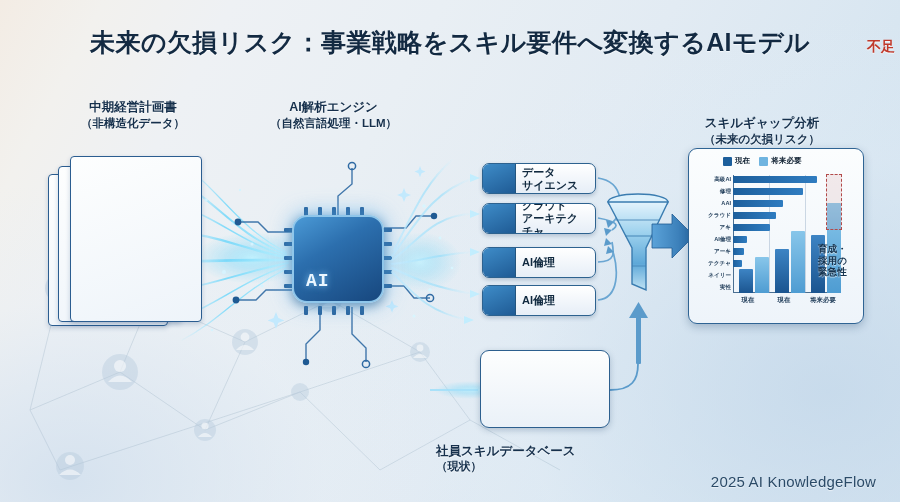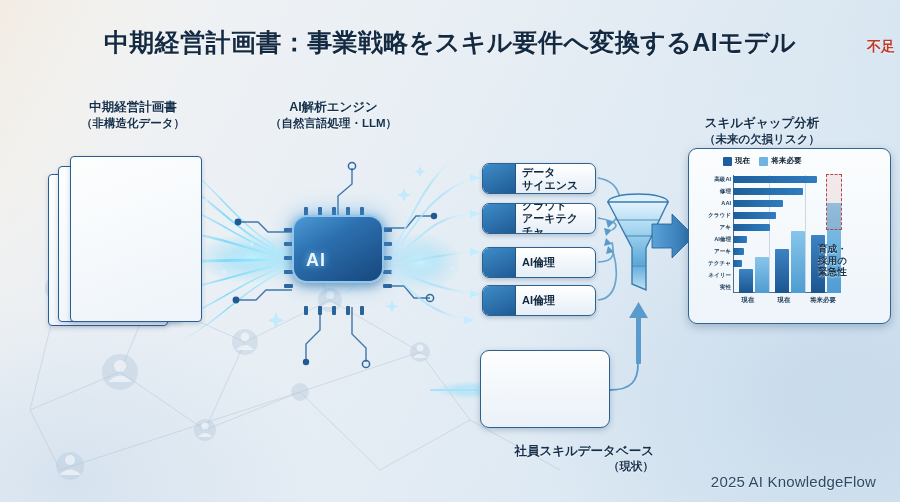--- a/index.html
+++ b/index.html
@@ -47,25 +47,26 @@
     position: absolute; background: linear-gradient(160deg,#fdfefe 0%,#eef4fa 100%);
     border: 1.6px solid #2b5d90; border-radius: 4px;
     box-shadow: 0 2px 5px rgba(30,70,115,0.22);
   }
   #sheet3 { left: 0px;  top: 22px;  width: 120px; height: 152px; }
   #sheet2 { left: 10px; top: 14px;  width: 124px; height: 156px; }
   #sheet1 { left: 22px; top: 4px;   width: 132px; height: 166px; }
 
   
   #chip {
-    position: absolute; left: 292px; top: 215px; width: 92px; height: 68px;
+    position: absolute; left: 292px; top: 215px; width: 92px; height: 88px;
     border-radius: 15px;
     background: linear-gradient(150deg,#4b9ad6 0%,#2c6fae 38%,#17477e 100%);
     border: 2px solid #8fc6ea;
     box-shadow: 0 0 22px rgba(90,175,235,0.75), 0 3px 10px rgba(12,45,85,0.45);
+    font-family: Liberation Mono, monospace;
   }
   #chip .chiplabel {
     position: absolute; left: 12px; bottom: 10px;
     color: #eaf6ff; font-size: 18px; font-weight: 700; letter-spacing: 1px;
     text-shadow: 0 0 7px rgba(140,210,255,0.9);
   }
 
   
   .skillcard {
     position: absolute; left: 482px; width: 114px; height: 31px;
@@ -92,30 +93,30 @@
   #sk3 { top: 285px; }
 
   
   #empdb {
     position: absolute; left: 480px; top: 350px; width: 130px; height: 78px;
     background: linear-gradient(180deg,#fdfefe 0%,#eaf1f8 100%);
     border: 1.5px solid #2c5f8e; border-radius: 9px;
     box-shadow: 0 2px 6px rgba(25,60,100,0.25);
   }
   #cap-empdb {
-    position: absolute; left: 404px; top: 443px; width: 250px; text-align: right;
+    position: absolute; left: 436px; top: 443px; width: 250px; text-align: left;
     color: #16304c; font-weight: 700; line-height: 1.3;
     text-shadow: 0 1px 1px rgba(255,255,255,0.7);
   }
   #cap-empdb .l1 { font-size: 12.5px; display: block; }
   #cap-empdb .l2 { font-size: 11.5px; display: block; }
 
   
   #chartpanel {
-    position: absolute; left: 688px; top: 148px; width: 203px; height: 176px;
+    position: absolute; left: 688px; top: 148px; width: 176px; height: 176px;
     background: linear-gradient(180deg,#fbfdfe 0%,#eef4fa 100%);
     border: 1.6px solid #2f6494; border-radius: 9px;
     box-shadow: 0 3px 8px rgba(25,60,100,0.28);
   }
   #legend {
     position: absolute; left: 34px; top: 7px; display: flex; gap: 9px; align-items: center;
   }
   .lgitem { display: flex; align-items: center; gap: 3px; }
   .lgsw { width: 9px; height: 9px; border-radius: 1px; }
   .lgtx { font-size: 7.6px; font-weight: 700; color: #123; }
@@ -527,21 +528,21 @@
       <path d="M821 182 L826 172 L831 182 Z" stroke="none"></path>
       <path d="M821 212 L826 222 L831 212 Z" stroke="none"></path>
     </g>
 
     <g stroke="#16344f" stroke-width="1.7" fill="#16344f">
       <path d="M848 238 C840 230 832 230 824 236" fill="none"></path>
       <path d="M823 230 L818 239 L828 240 Z" stroke="none"></path>
     </g>
   </svg>
 
-  <div id="title">中期経営計画書：事業戦略をスキル要件へ変換するAIモデル</div>
+  <div id="title">未来の欠損リスク：事業戦略をスキル要件へ変換するAIモデル</div>
 
   <div class="colcap" id="cap-docs">
     <span class="l1">中期経営計画書</span>
     <span class="l2">（非構造化データ）</span>
   </div>
   <div class="colcap" id="cap-engine">
     <span class="l1">AI解析エンジン</span>
     <span class="l2">（自然言語処理・LLM）</span>
   </div>
   <div class="colcap" id="cap-gap">

